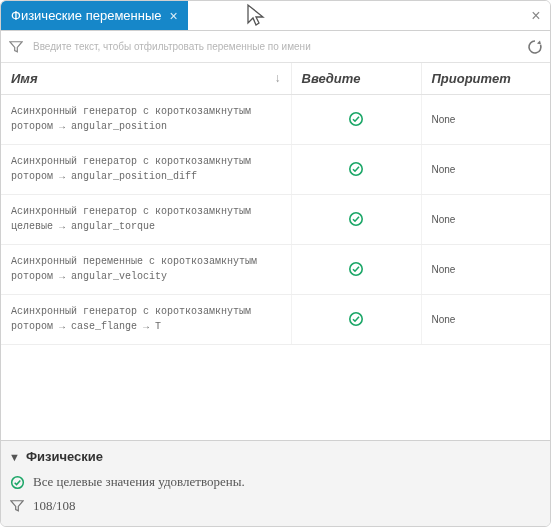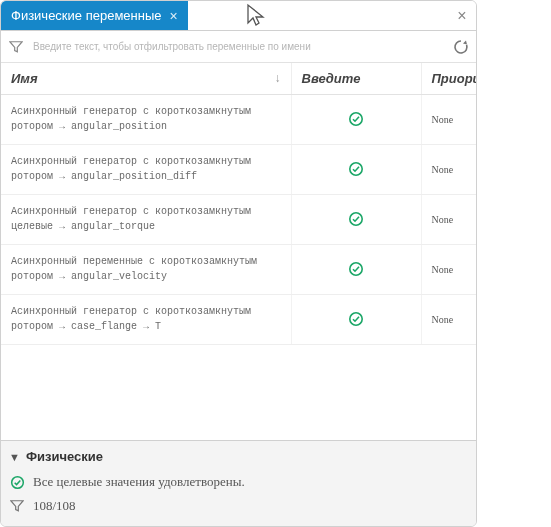--- a/index.html
+++ b/index.html
@@ -4,21 +4,21 @@
 <style>
   * { box-sizing: border-box; }
   html, body {
     margin: 0; padding: 0;
     font-family: "Segoe UI", Arial, sans-serif;
     font-size: 13px;
     color: #333;
     background: #fff;
   }
   .panel {
-    width: 477px;
+    width: 551px;
     height: 527px;
     border: 1px solid #d0d0d0;
     border-radius: 6px;
     position: relative;
     display: flex;
     flex-direction: column;
     overflow: hidden;
   }
 
   
@@ -132,21 +132,21 @@
     color: #555;
   }
   td:last-child { border-right: none; }
   td.name-cell {
     font-family: "Consolas", "Courier New", monospace;
     color: #6a6a6a;
     line-height: 1.45;
     white-space: normal;
   }
   td.status-cell { text-align: center; }
-  td.prio-cell { color: #555; font-family: Liberation Serif, serif; }
+  td.prio-cell { color: #555; }
   .ok-circle {
     display: inline-flex;
     width: 16px; height: 16px;
   }
 
   
   .diag {
     border-top: 1px solid #d0d0d0;
     background: #f4f4f4;
     padding: 6px 8px 8px 8px;

